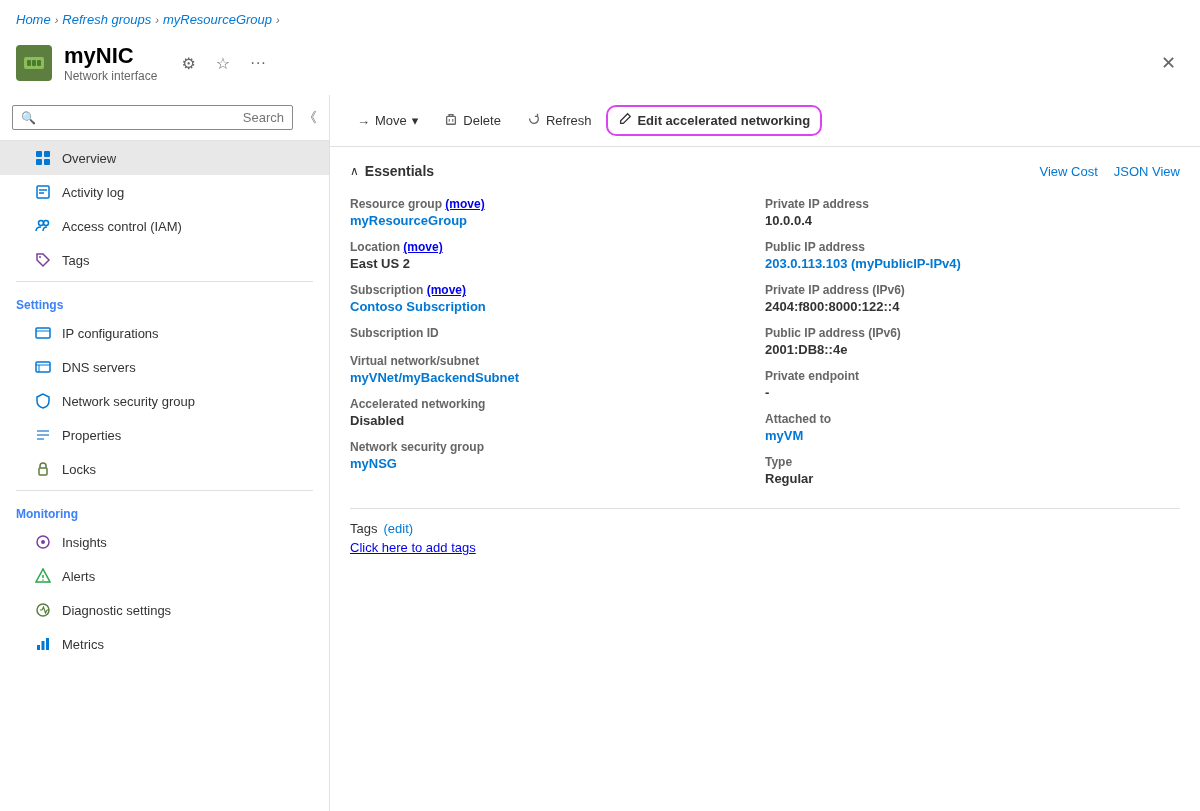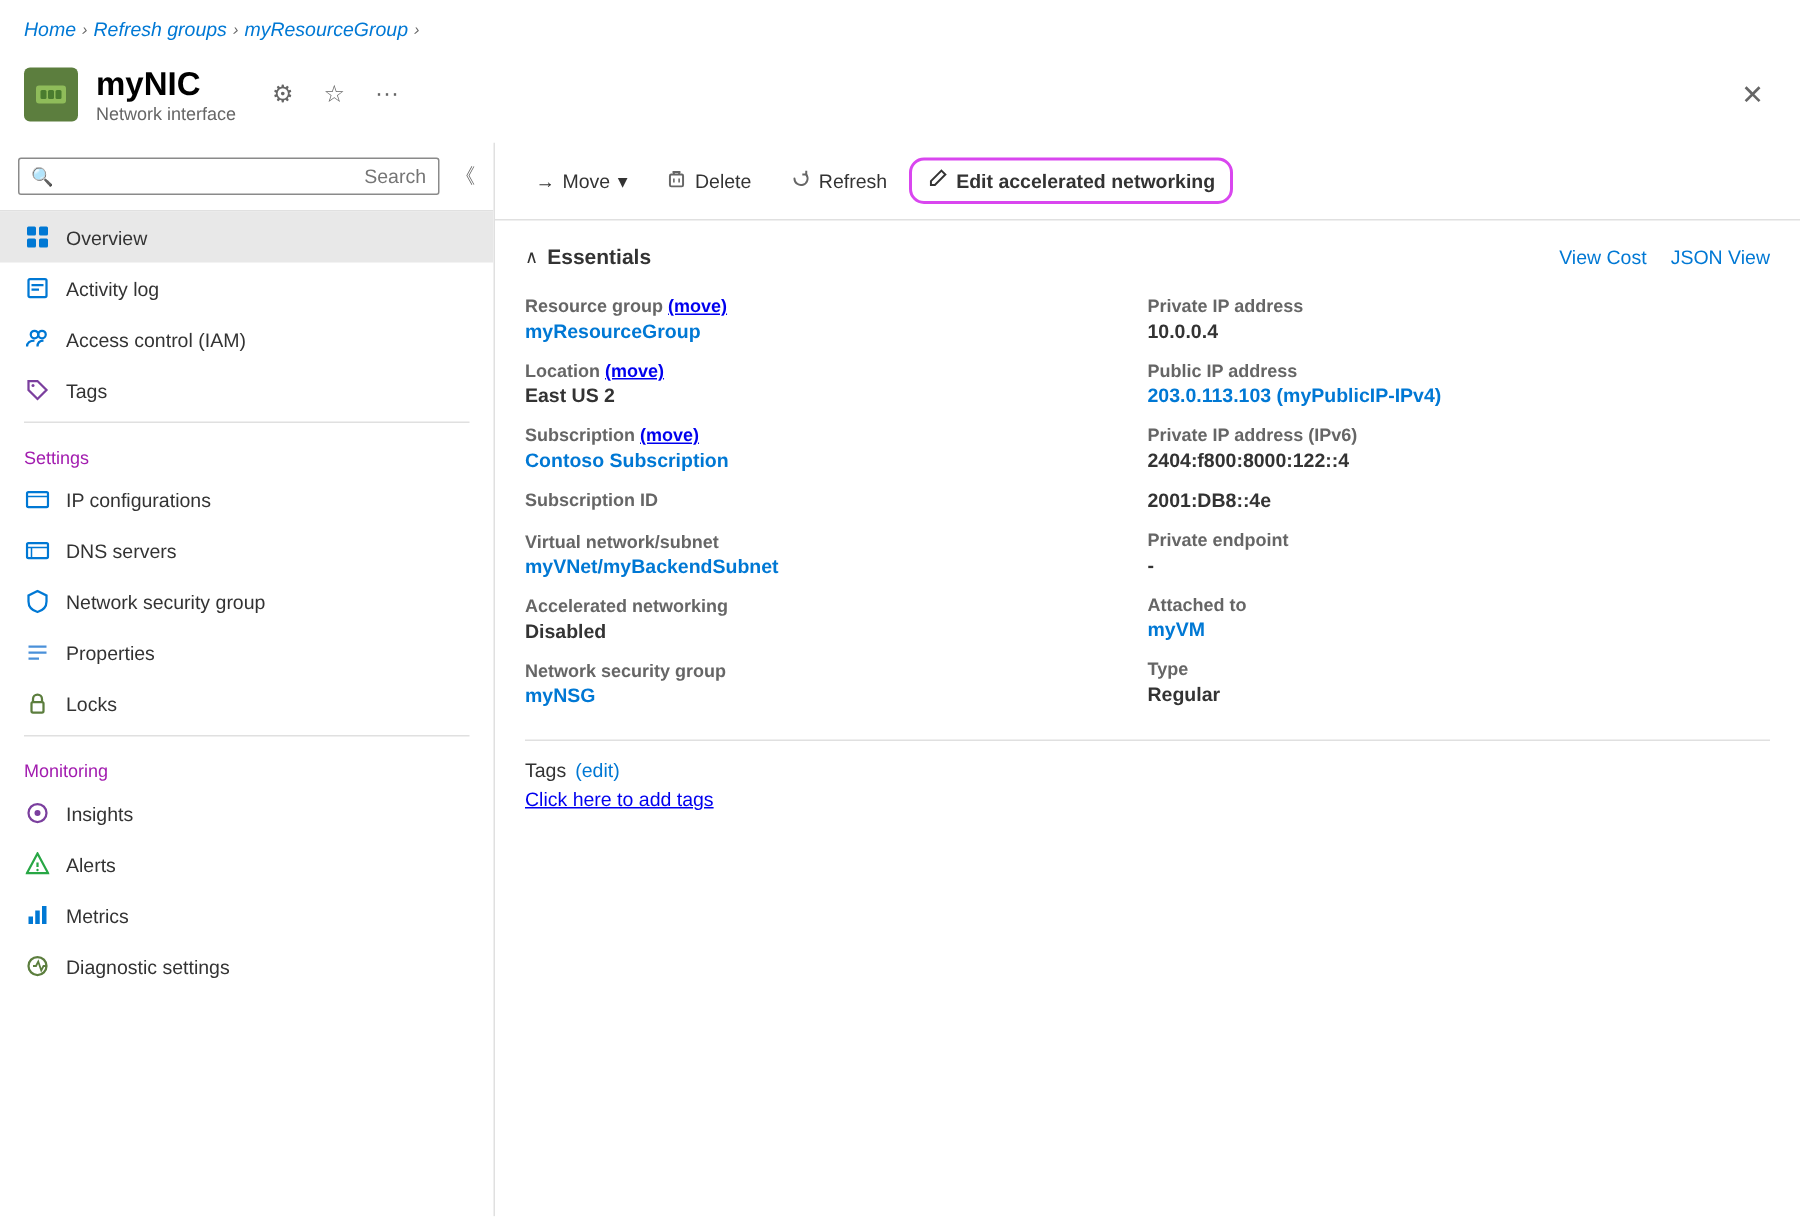--- a/index.html
+++ b/index.html
@@ -28,25 +28,25 @@
     
     
     .sidebar { width: 330px; flex-shrink: 0; border-right: 1px solid #e0e0e0; display: flex; flex-direction: column; overflow-y: auto; }
     
     .search-box { padding: 10px 12px; border-bottom: 1px solid #e0e0e0; }
     .search-input-wrap { display: flex; align-items: center; border: 1px solid #8a8a8a; border-radius: 2px; padding: 4px 8px; gap: 6px; background: #fff; }
     .search-input-wrap input { border: none; outline: none; font-size: 13px; flex: 1; text-align: right; }
     .search-icon { color: #666; font-size: 12px; }
     .sidebar-collapse { background: none; border: none; cursor: pointer; color: #666; font-size: 14px; margin-left: 4px; }
     
-    .nav-item { display: flex; align-items: center; gap: 10px; padding: 8px 16px; cursor: pointer; font-size: 13px; color: #333; }
+    .nav-item { display: flex; align-items: center; gap: 10px; padding: 8px 34px; cursor: pointer; font-size: 13px; color: #333; }
     .nav-item.active { background: #e8e8e8; font-weight: 500; }
     .nav-item .nav-icon { width: 18px; height: 18px; flex-shrink: 0; display: flex; align-items: center; justify-content: center; }
     
-    .nav-section-header { padding: 12px 16px 4px 16px; font-size: 12px; font-weight: 400; color: #a21caf; }
+    .nav-section-header { padding: 12px 16px 4px 16px; font-size: 12px; font-weight: 700; color: #3b82f6; }
     .nav-divider { height: 1px; background: #e0e0e0; margin: 4px 16px; }
     
     
     .right-panel { flex: 1; display: flex; flex-direction: column; overflow: hidden; }
     
     
     .toolbar { display: flex; align-items: center; padding: 10px 16px; gap: 4px; border-bottom: 1px solid #e0e0e0; flex-shrink: 0; }
     .toolbar-btn { display: flex; align-items: center; gap: 5px; padding: 5px 10px; background: none; border: 1px solid transparent; border-radius: 2px; cursor: pointer; font-size: 13px; color: #333; }
     .toolbar-btn.highlighted { border: 2px solid #d946ef; color: #333; border-radius: 10px; font-weight: bold; }
     
@@ -252,38 +252,38 @@
           <svg width="16" height="16" viewBox="0 0 16 16">
               <path d="M8 1L1 14h14L8 1z" fill="none" stroke="#28a745" stroke-width="1.5"></path>
               <line x1="8" y1="7" x2="8" y2="10" stroke="#28a745" stroke-width="1.5"></line>
               <circle cx="8" cy="12" r="0.8" fill="#28a745"></circle>
             </svg>
         </span>
         <span>Alerts</span>
       </div>
 
       <div class="nav-item">
+        <span class="nav-icon icon-diag">
+          <svg width="16" height="16" viewBox="0 0 16 16">
+              <circle cx="8" cy="8" r="6" fill="none" stroke="#5c7e3e" stroke-width="1.5"></circle>
+              <path d="M5 8h2l1.5-3 2 6 1.5-3H14" fill="none" stroke="#5c7e3e" stroke-width="1.2"></path>
+            </svg>
+        </span>
+        <span>Diagnostic settings</span>
+      </div>
+
+      <div class="nav-item">
         <span class="nav-icon icon-metrics">
           <svg width="16" height="16" viewBox="0 0 16 16">
               <rect x="2" y="9" width="3" height="5" fill="#0078d4"></rect>
               <rect x="6.5" y="5" width="3" height="9" fill="#0078d4"></rect>
               <rect x="11" y="2" width="3" height="12" fill="#0078d4"></rect>
             </svg>
         </span>
         <span>Metrics</span>
-      </div>
-
-      <div class="nav-item">
-        <span class="nav-icon icon-diag">
-          <svg width="16" height="16" viewBox="0 0 16 16">
-              <circle cx="8" cy="8" r="6" fill="none" stroke="#5c7e3e" stroke-width="1.5"></circle>
-              <path d="M5 8h2l1.5-3 2 6 1.5-3H14" fill="none" stroke="#5c7e3e" stroke-width="1.2"></path>
-            </svg>
-        </span>
-        <span>Diagnostic settings</span>
       </div>
     </div>
 
     <div class="right-panel">
 
       <div class="toolbar">
         <button class="toolbar-btn">
           <span>→</span>
           <span>Move</span>
           <span>▾</span>
@@ -386,20 +386,21 @@
               <div class="essentials-label">Public IP address</div>
               <div class="essentials-value"><a href="#">203.0.113.103 (myPublicIP-IPv4)</a></div>
             </div>
 
             <div class="essentials-item">
               <div class="essentials-label">Private IP address (IPv6)</div>
               <div class="essentials-value">2404:f800:8000:122::4</div>
             </div>
 
             <div class="essentials-item">
+              <div class="essentials-label">Public IP address (IPv6)</div>
               <div class="essentials-value">2001:DB8::4e</div>
             </div>
 
             <div class="essentials-item">
               <div class="essentials-label">Private endpoint</div>
               <div class="essentials-value">-</div>
             </div>
 
             <div class="essentials-item">
               <div class="essentials-label">Attached to</div>

